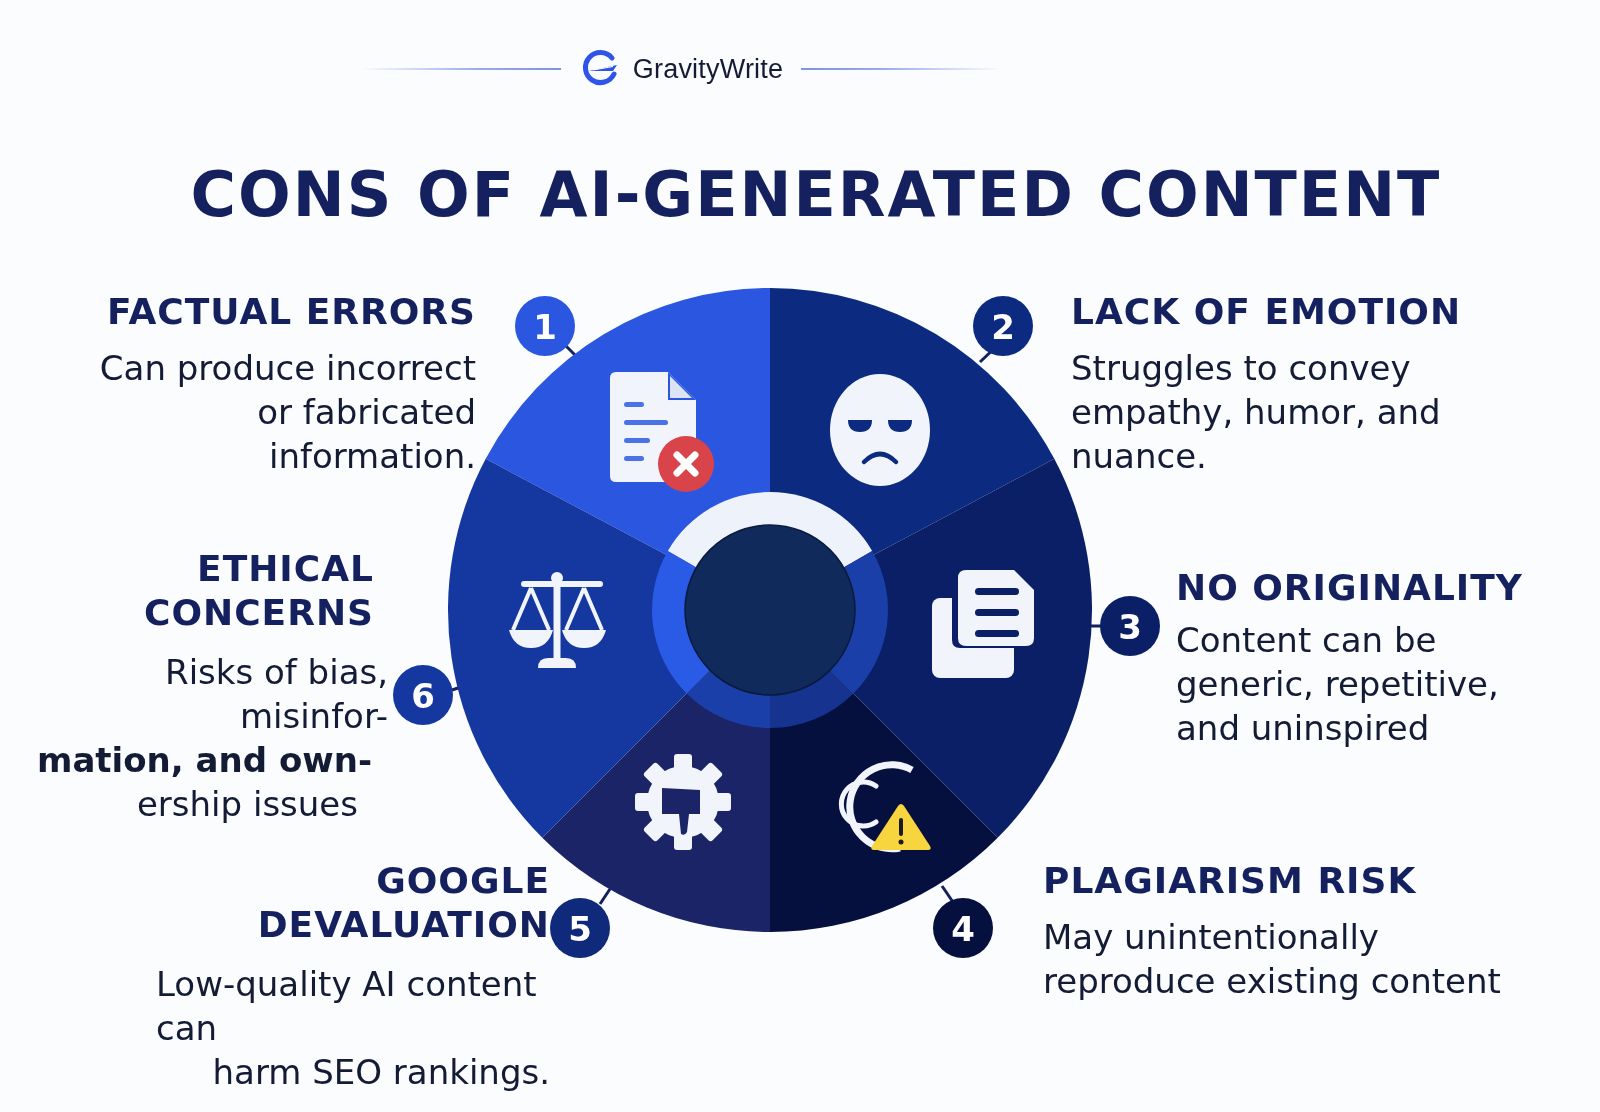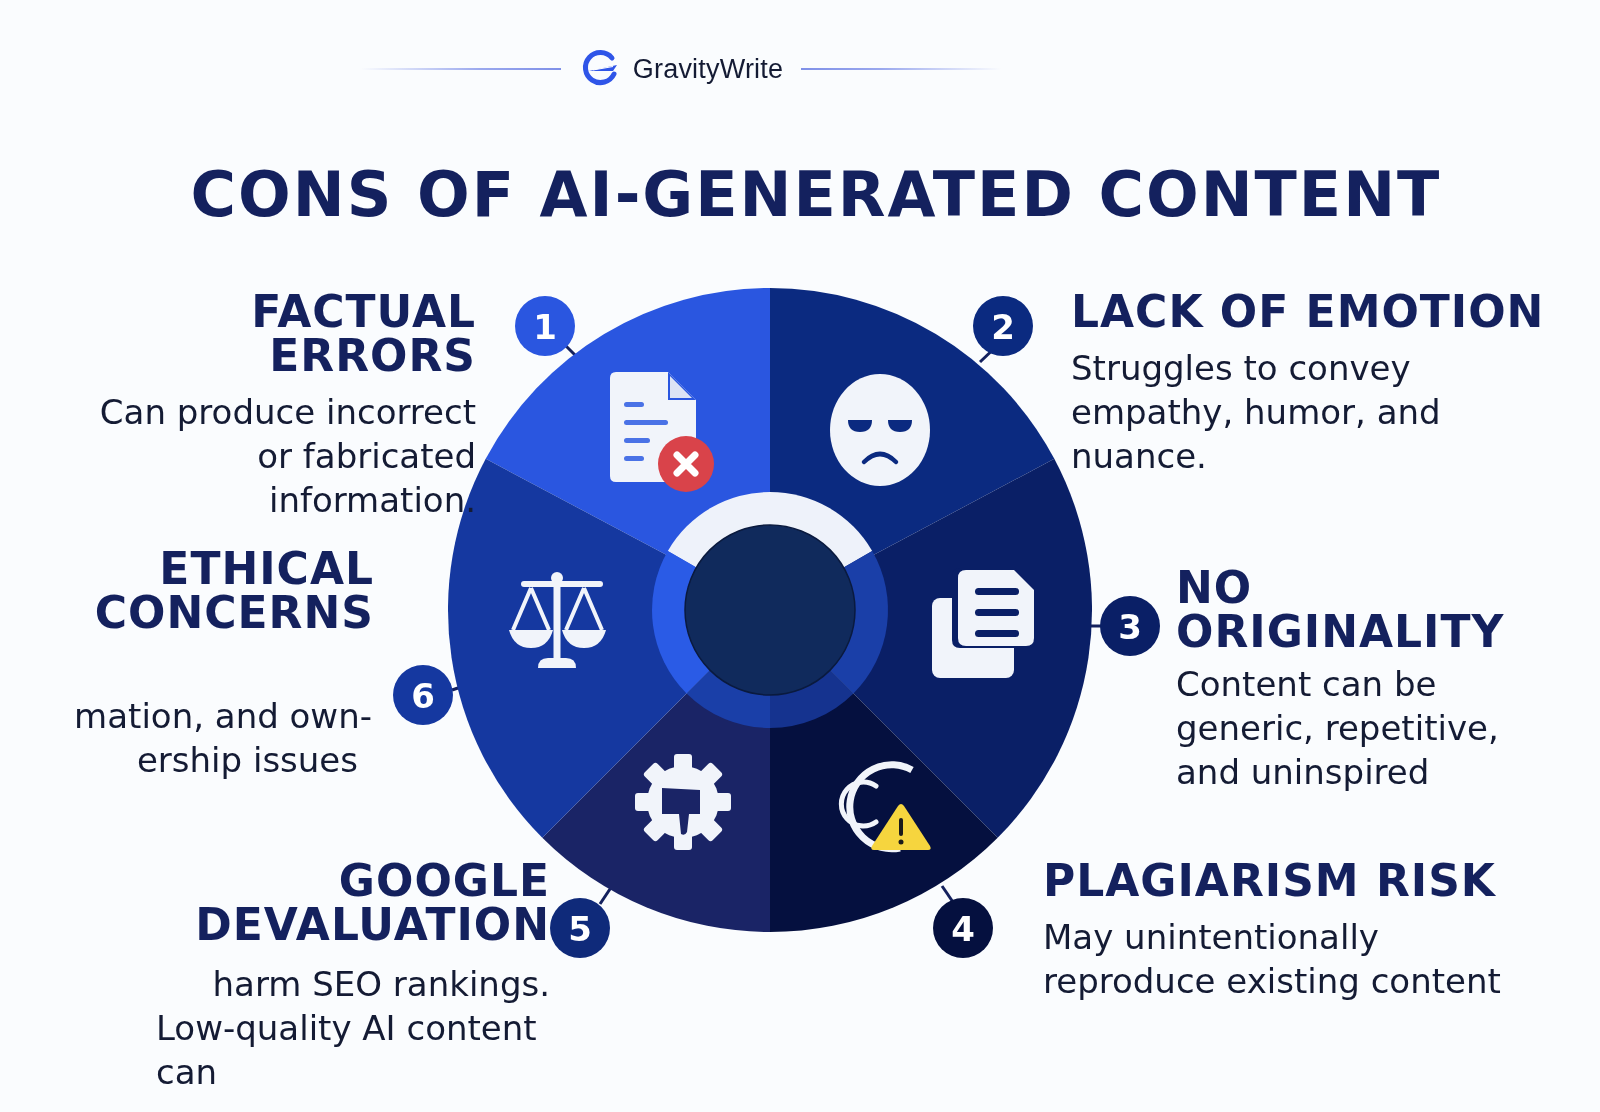--- a/index.html
+++ b/index.html
@@ -28,21 +28,21 @@
     position: absolute; top: 158px; left: 16px; width: 1600px; text-align: center;
     font-family: "DejaVu Sans", sans-serif; font-weight: bold; font-size: 62px;
     color: #14215E; letter-spacing: 2px; margin: 0;
   }
 
   .wheel { position: absolute; left: 0; top: 0; width: 1600px; height: 1112px; }
 
   .item { position: absolute; }
   .item h3 {
     margin: 0; font-family: "DejaVu Sans", sans-serif; font-weight: bold;
-    font-size: 44px; line-height: 44px; color: #14215E; letter-spacing: 1px;
+    font-size: 36px; line-height: 44px; color: #14215E; letter-spacing: 1px;
   }
   .item p {
     margin: 12px 0 0 0; font-family: "DejaVu Sans", sans-serif;
     font-size: 34px; line-height: 44px; color: #141B34;
   }
   .item.right-align { text-align: right; }
   .item.left-align { text-align: left; }
   .badge-num {
     font-family: "DejaVu Sans", sans-serif; font-weight: bold; font-size: 34px; fill: #FFFFFF;
   }
@@ -225,30 +225,30 @@
 </div>
 
 <div class="item right-align" style="right: 1050px; top: 859px; width: 480px;">
   <h3>
     <span>GOOGLE</span><br>
     <span>DEVALUATION</span>
   </h3>
 </div>
 <div class="item" style="left: 130px; top: 962px; width: 420px; text-align: right;">
   <p style="margin-top: 0;">
+    <span style="display:block; text-align:left; padding-left: 26px;">Low-quality AI content can</span>
     <span>harm SEO rankings.</span>
-    <span style="display:block; text-align:left; padding-left: 26px;">Low-quality AI content can</span>
   </p>
 </div>
 
 <div class="item right-align" style="right: 1226px; top: 547px; width: 360px;">
   <h3>
     <span>ETHICAL</span><br>
     <span>CONCERNS</span>
   </h3>
 </div>
 <div class="item right-align" style="right: 1212px; top: 650px; width: 360px;">
   <p style="margin-top: 0;">
-    <br>
-    <span style="margin-right: 16px;">mation, and own-</span><br>
+    <span>Risks of bias, misinfor-</span><br>
+    <span style="margin-right: 16px; font-weight: bold;">mation, and own-</span><br>
     <span style="margin-right: 30px;">ership issues</span>
   </p>
 </div>
 
 </body></html>

